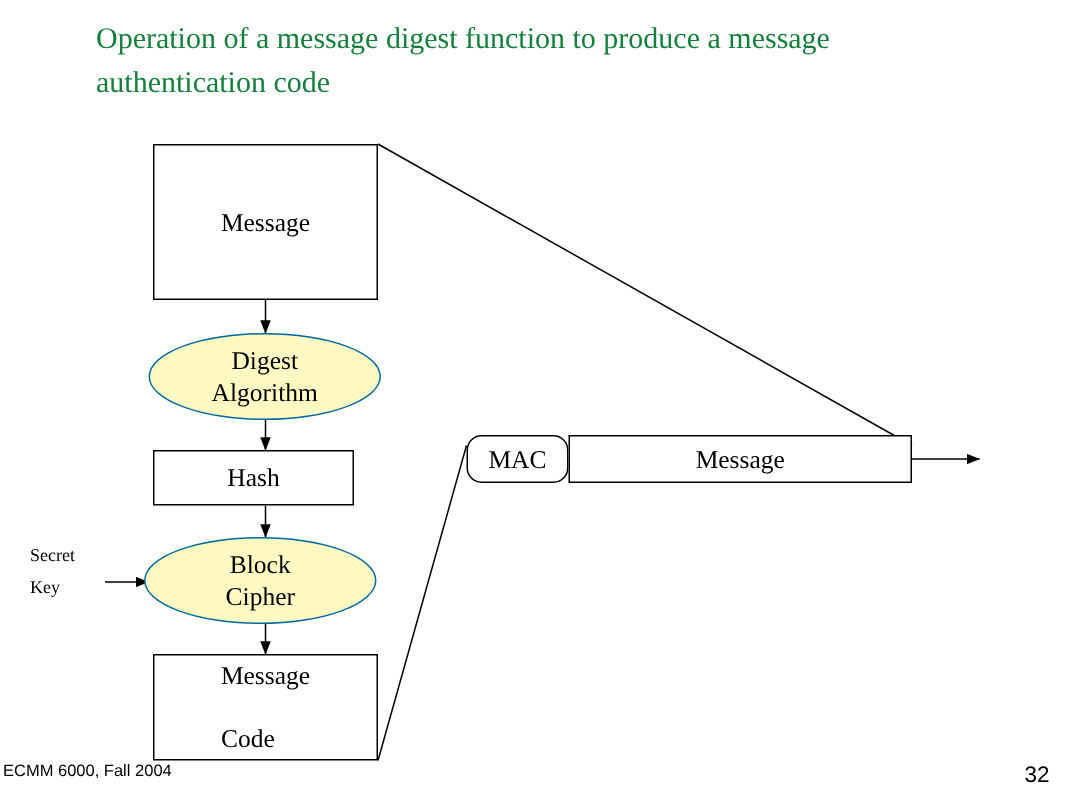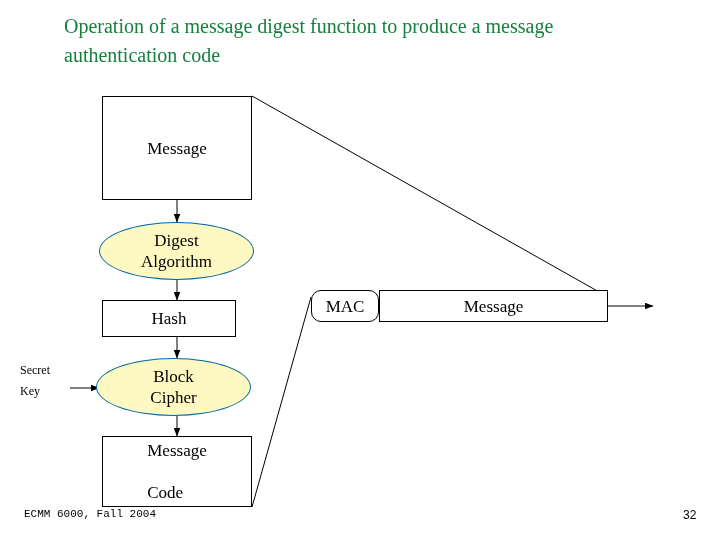--- a/index.html
+++ b/index.html
@@ -65,32 +65,32 @@
   }
   #svg-layer {
     position: absolute;
     left: 0;
     top: 0;
     width: 720px;
     height: 540px;
   }
   #footer-left {
     position: absolute;
-    left: 24px;
+    left: 2px;
     top: 508px;
-    font-family: Liberation Mono, monospace;
+    font-family: Liberation Sans, sans-serif;
     font-size: 11px;
     color: #000000;
   }
   #footer-right {
     position: absolute;
     left: 683px;
     top: 508px;
     font-family: "Liberation Sans", sans-serif;
-    font-size: 12px;
+    font-size: 15px;
     color: #000000;
   }
 </style>
 </head>
 <body>
 
 <div id="slide">
 
   <div id="title">Operation of a message digest function to produce a message authentication code</div>
 

